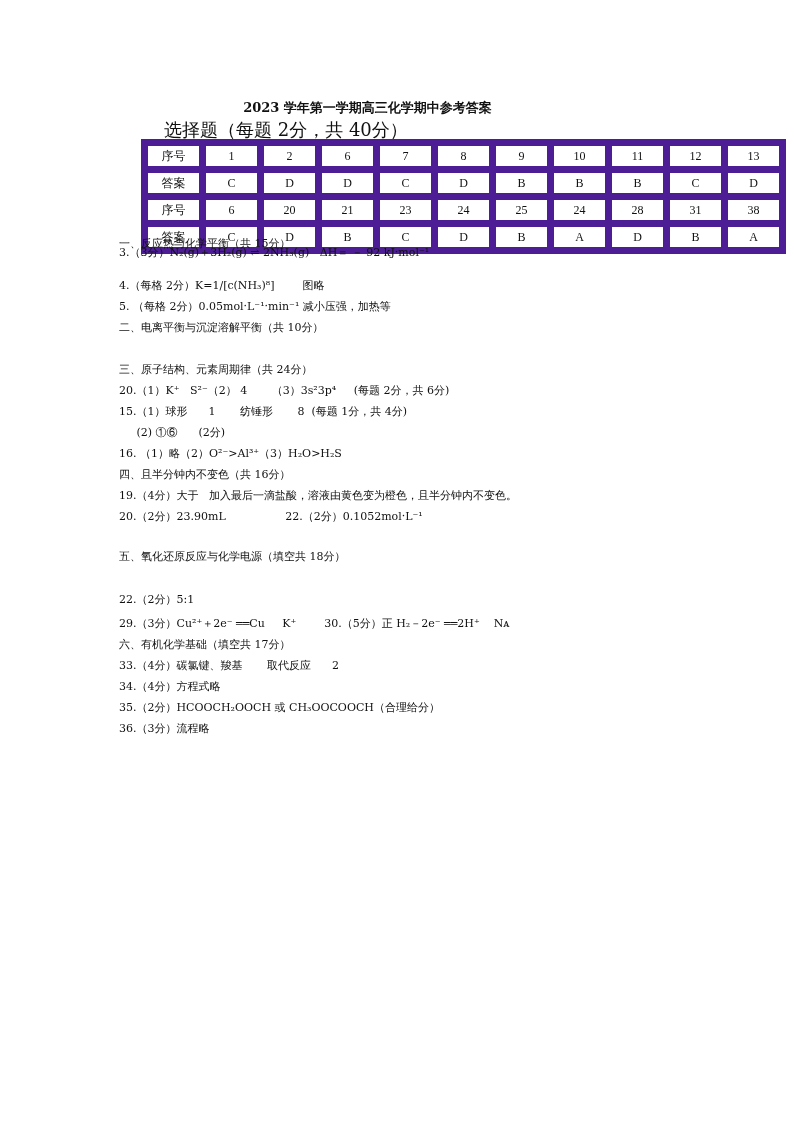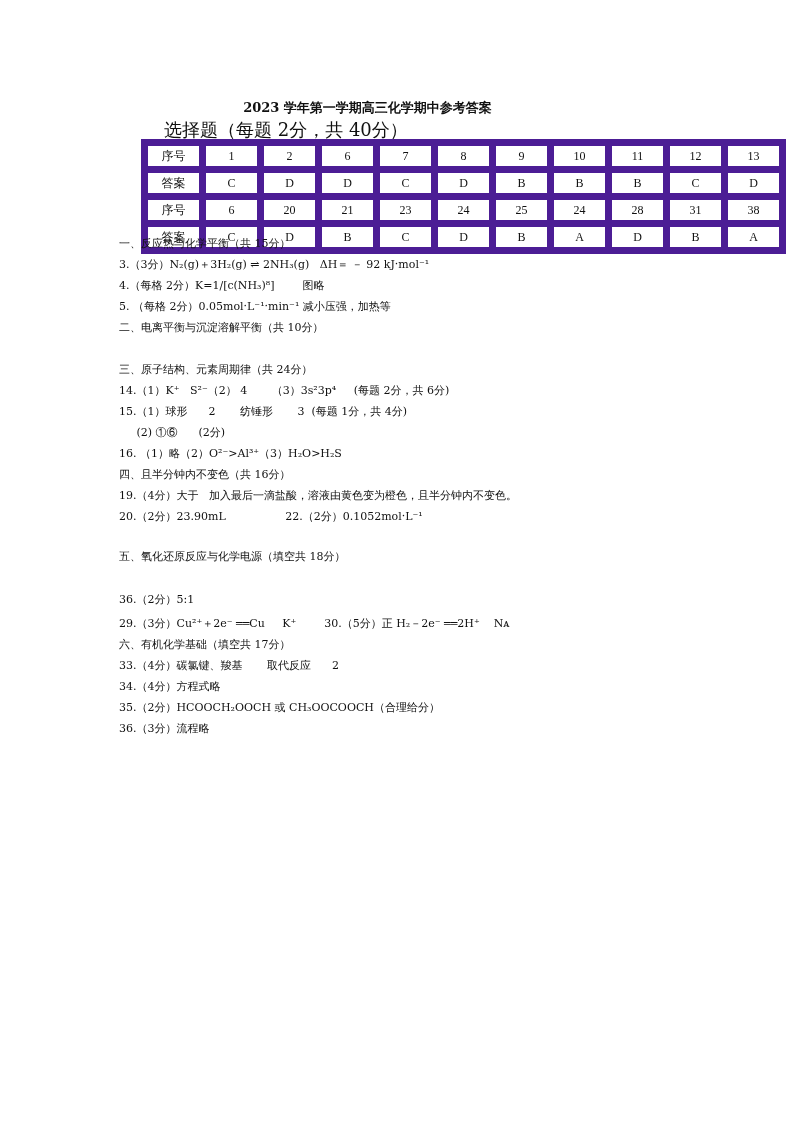--- a/index.html
+++ b/index.html
@@ -73,37 +73,37 @@
     <td class="c">B</td>
     <td class="c">A</td>
     <td class="c">D</td>
     <td class="c">B</td>
     <td class="c">A</td>
   </tr>
 </tbody>
   </table>
 
 <div class="line" style="top:236px">一、反应热与化学平衡（共 15分）</div>
-<div class="line" style="top:257px">3.（3分）N₂(g)＋3H₂(g) ⇌ 2NH₃(g)   ΔH＝ － 92 kJ·mol⁻¹</div>
+<div class="line" style="top:245px">3.（3分）N₂(g)＋3H₂(g) ⇌ 2NH₃(g)   ΔH＝ － 92 kJ·mol⁻¹</div>
 <div class="line" style="top:278px">4.（每格 2分）K=1/[c(NH₃)⁸]        图略</div>
 <div class="line" style="top:299px">5. （每格 2分）0.05mol·L⁻¹·min⁻¹ 减小压强，加热等</div>
 
 <div class="line" style="top:320px">二、电离平衡与沉淀溶解平衡（共 10分）</div>
 
 <div class="line" style="top:362px">三、原子结构、元素周期律（共 24分）</div>
-<div class="line" style="top:383px">14.（1）K⁺   S²⁻（2） 4       （3）3s²3p⁴     (每题 2分，共 6分)</div>
-<div class="line" style="top:404px">15.（1）球形      2       纺锤形       3  (每题 1分，共 4分)</div>
+<div class="line" style="top:383px">20.（1）K⁺   S²⁻（2） 4       （3）3s²3p⁴     (每题 2分，共 6分)</div>
+<div class="line" style="top:404px">15.（1）球形      1       纺锤形       8  (每题 1分，共 4分)</div>
 <div class="line" style="top:425px">     (2) ①⑥      (2分)</div>
 <div class="line" style="top:446px">16. （1）略（2）O²⁻&gt;Al³⁺（3）H₂O&gt;H₂S</div>
 
 <div class="line" style="top:467px">四、且半分钟内不变色（共 16分）</div>
 <div class="line" style="top:488px">19.（4分）大于   加入最后一滴盐酸，溶液由黄色变为橙色，且半分钟内不变色。</div>
 <div class="line" style="top:509px">20.（2分）23.90mL                 22.（2分）0.1052mol·L⁻¹</div>
 
 <div class="line" style="top:549px">五、氧化还原反应与化学电源（填空共 18分）</div>
-<div class="line" style="top:592px">36.（2分）5:1</div>
+<div class="line" style="top:592px">22.（2分）5:1</div>
 <div class="line" style="top:616px">29.（3分）Cu²⁺＋2e⁻ ══Cu     K⁺        30.（5分）正 H₂－2e⁻ ══2H⁺    Nᴀ</div>
 
 <div class="line" style="top:637px">六、有机化学基础（填空共 17分）</div>
 <div class="line" style="top:658px">33.（4分）碳氯键、羧基       取代反应      2</div>
 <div class="line" style="top:679px">34.（4分）方程式略</div>
 <div class="line" style="top:700px">35.（2分）HCOOCH₂OOCH 或 CH₃OOCOOCH（合理给分）</div>
 <div class="line" style="top:721px">36.（3分）流程略</div>
 
 </body></html>

